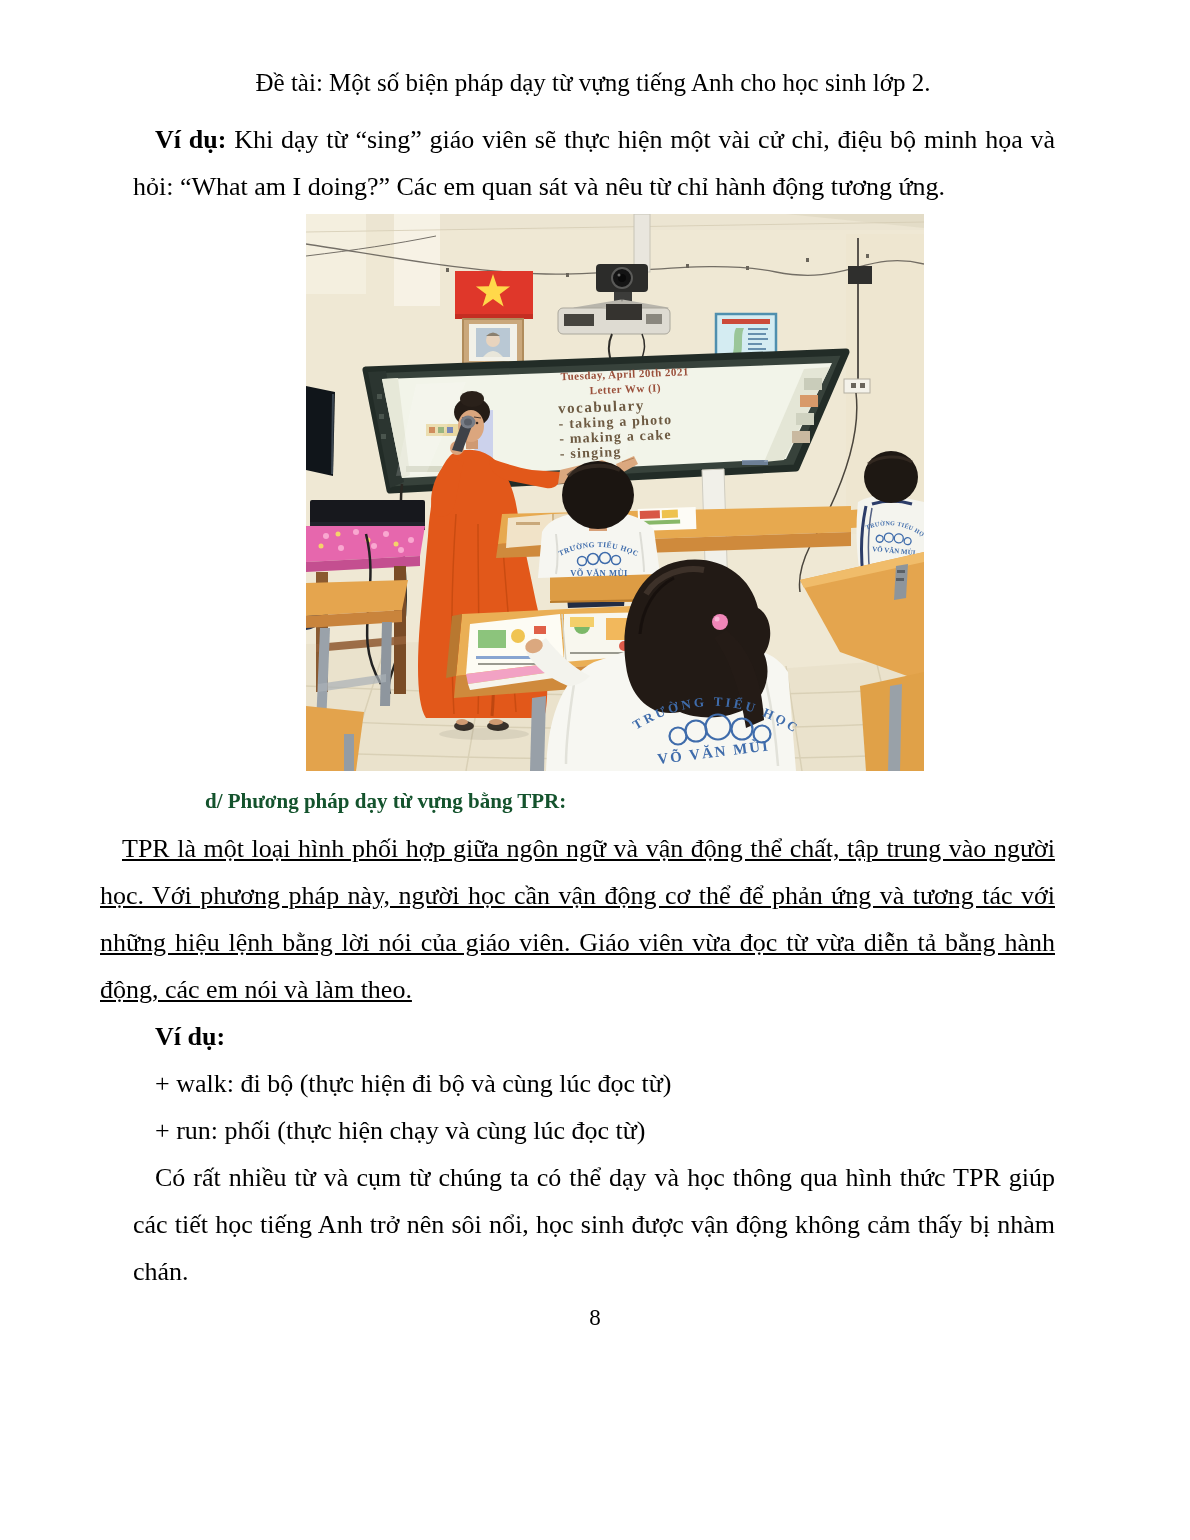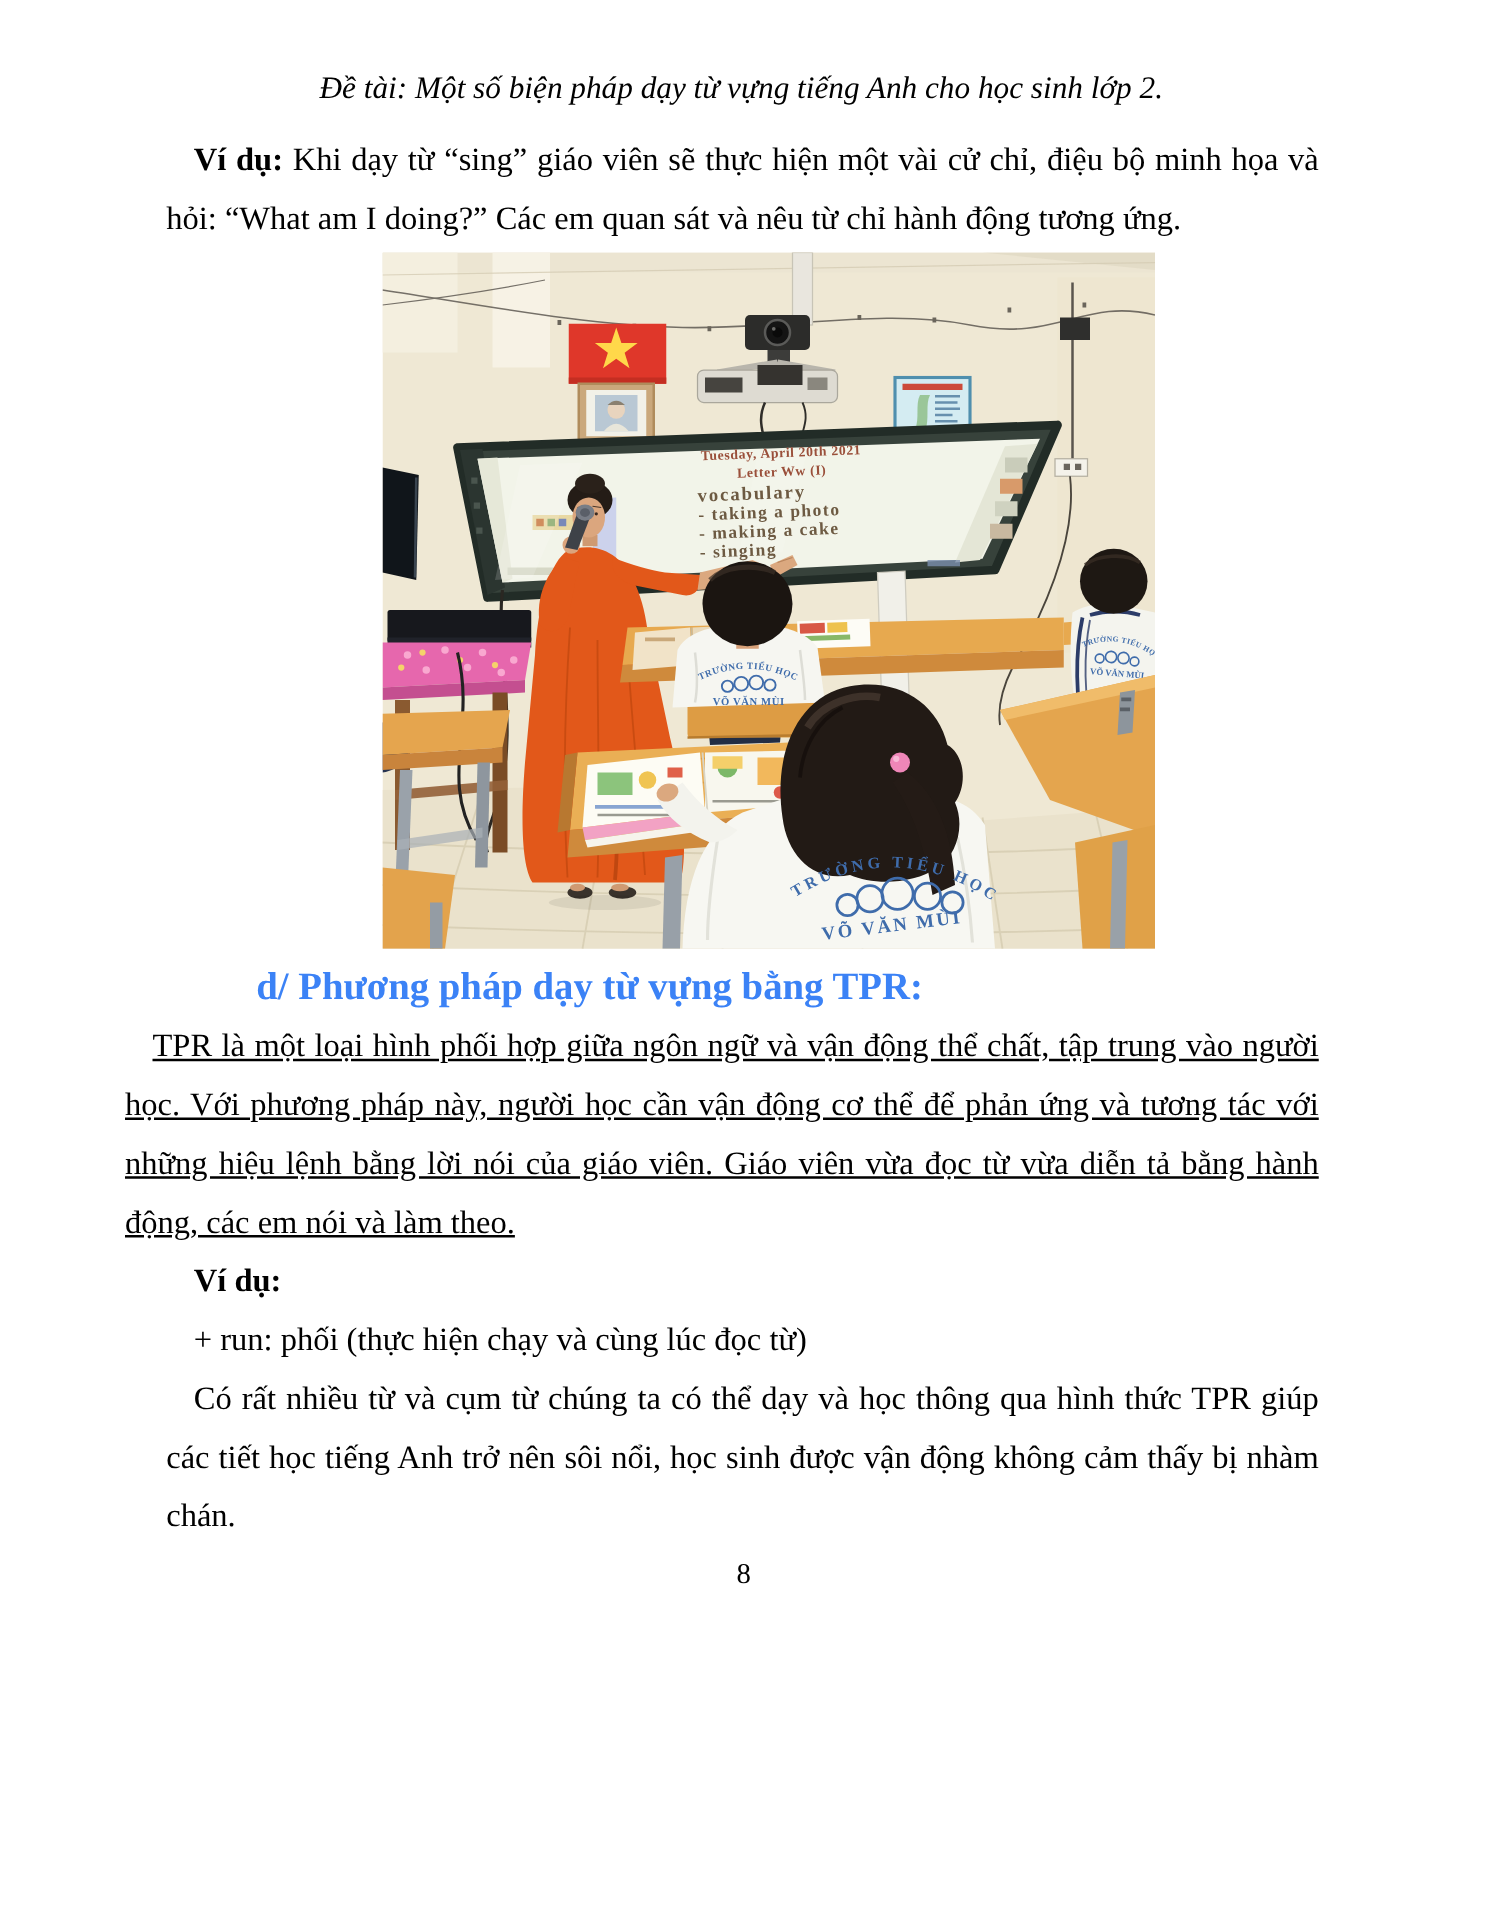--- a/index.html
+++ b/index.html
@@ -2,35 +2,35 @@
 <html><head>
 <meta charset="utf-8">
 <style>
   html,body{margin:0;padding:0;background:#fff;}
   .page{
     position:relative;width:1190px;height:1540px;background:#ffffff;
     font-family:"Liberation Serif","DejaVu Serif",serif;color:#000;
     overflow:hidden;box-sizing:border-box;padding-top:56px;
   }
   .title{
-    margin:0 137px 0 133px;text-align:center;font-style:italic;
+    margin:12px 137px 0 133px;text-align:center;
     font-size:25px;line-height:30px;
   }
   .body-text{font-size:26px;line-height:47px;text-align:justify;}
   .p1{margin:18px 135px 0 133px;text-indent:22px;}
   .lead{font-weight:bold;}
   .figure{width:618px;height:557px;margin:4px 0 0 306px;position:relative;}
   .figure svg{display:block;}
   .caption{
     width:618px;margin:0 0 0 306px;text-align:center;font-style:italic;
     font-size:24px;line-height:34px;color:#4a7cc0;
   }
   .heading{
-    margin:12px 135px 0 205px;color:#3b82f6;font-weight:bold;
-    font-size:31px;line-height:36px;
+    margin:12px 135px 0 205px;color:#14532d;font-weight:bold;
+    font-size:21px;line-height:36px;
   }
   .p2{margin:6px 135px 0 100px;text-indent:22px;text-decoration:underline;}
   .vd{margin:0 135px 0 133px;text-indent:22px;font-weight:bold;font-size:26px;line-height:47px;}
   .ex{margin:0 135px 0 133px;text-indent:22px;font-size:26px;line-height:47px;text-align:left;}
   .p3{margin:0 135px 0 133px;text-indent:22px;}
   .pagenum{margin-top:8px;text-align:center;font-size:23px;line-height:30px;}
   .svg-serif{font-family:"Liberation Serif","DejaVu Serif",serif;}
 </style>
 </head>
 <body>
@@ -393,19 +393,20 @@
       </g>
     </svg>
   </div>
 
 
   <div class="heading">d/ Phương pháp dạy từ vựng bằng TPR:</div>
 
   <p class="body-text p2">TPR là một loại hình phối hợp giữa ngôn ngữ và vận động thể chất, tập trung vào người học. Với phương pháp này, người học cần vận động cơ thể để phản ứng và tương tác với những hiệu lệnh bằng lời nói của giáo viên. Giáo viên vừa đọc từ vừa diễn tả bằng hành động, các em nói và làm theo.</p>
 
   <p class="vd">Ví dụ:</p>
+  <p class="ex">+ walk: đi bộ (thực hiện đi bộ và cùng lúc đọc từ)</p>
   <p class="ex">+ run: phối (thực hiện chạy và cùng lúc đọc từ)</p>
 
   <p class="body-text p3">Có rất nhiều từ và cụm từ chúng ta có thể dạy và học thông qua hình thức TPR giúp các tiết học tiếng Anh trở nên sôi nổi, học sinh được vận động không cảm thấy bị nhàm chán.</p>
 
   <div class="pagenum">8</div>
 
 </div>
 
 </body></html>

